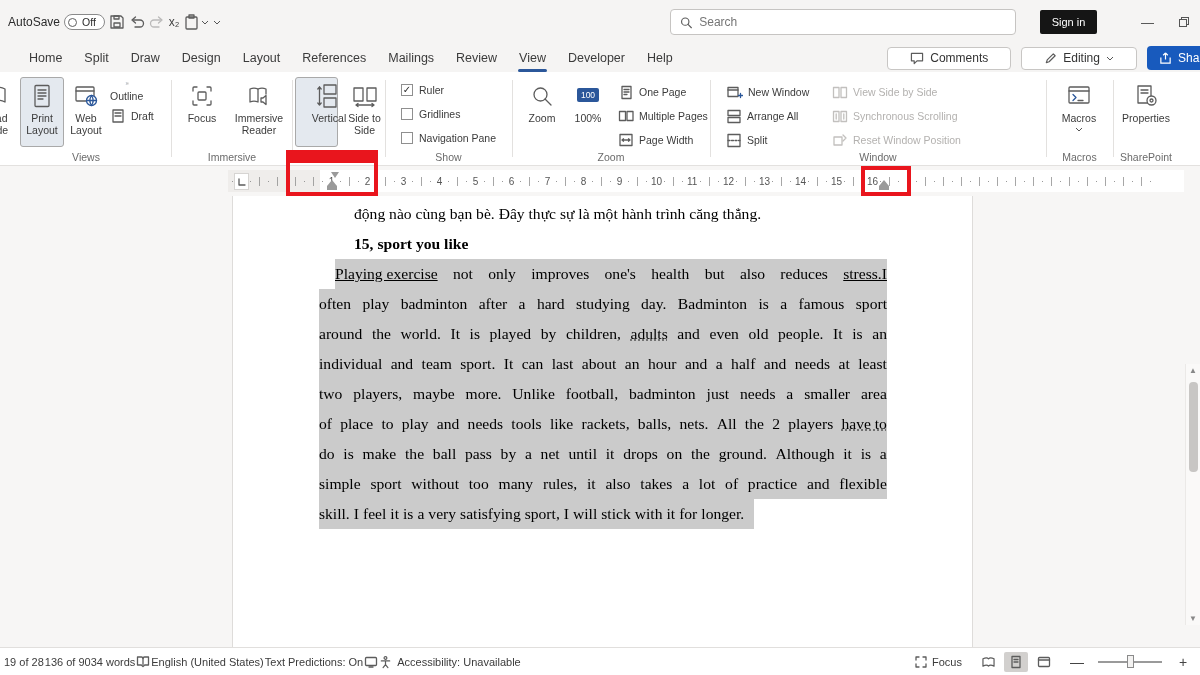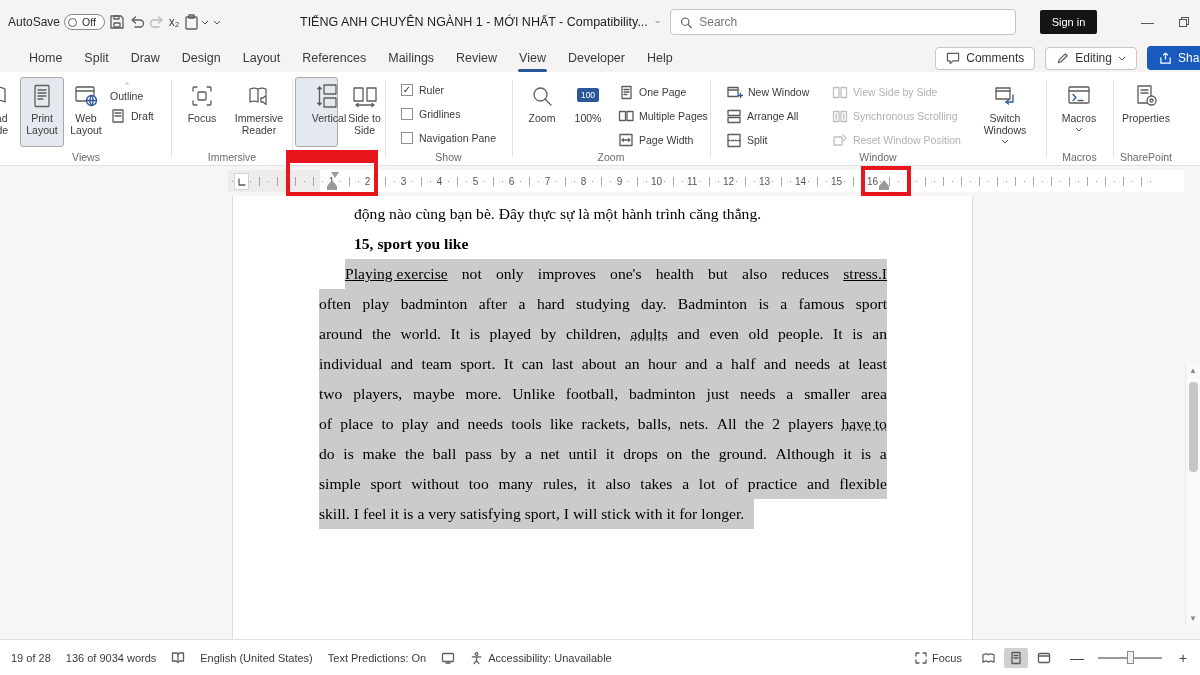--- a/index.html
+++ b/index.html
@@ -20,21 +20,21 @@
   .searchbox input { border:none; outline:none; font-size:12px; width:100%; background:transparent; color:#444; }
   .signin { position:absolute; left:1040px; top:10px; width:57px; height:24px; background:#151515; color:#fff; font-size:11px; display:flex; align-items:center; justify-content:center; border-radius:2px; cursor:default; }
   .wincontrols { position:absolute; right:10px; top:0; height:44px; display:flex; align-items:center; gap:24px; color:#444; }
 
   
   .tabrow { position:absolute; top:44px; left:0; right:0; height:28px; background:#F5F4F3; display:flex; align-items:center; }
   .tabs { display:flex; padding-left:18px; }
   .tab { padding:0 11px; font-size:12.5px; height:28px; display:flex; align-items:center; position:relative; color:#3b3b3b; cursor:default; }
   .tab.active::after { content:""; position:absolute; left:10px; right:10px; bottom:0; height:3px; background:#2B579A; border-radius:2px; }
   .tabrow-right { margin-left:auto; display:flex; align-items:center; gap:10px; padding-right:0; }
-  .pillbtn { border:1px solid #C8C6C4; border-radius:4px; height:23px; display:flex; align-items:center; gap:6px; padding:0 10px; font-size:12px; background:#fff; color:#333; }
+  .pillbtn { border:1px solid #C8C6C4; border-radius:4px; height:23px; display:flex; align-items:center; gap:6px; padding:0 22px; font-size:12px; background:#fff; color:#333; }
   .sharebtn { background:#185ABD; color:#fff; border:none; border-radius:4px; height:24px; padding:0 12px; font-size:12px; display:flex; align-items:center; gap:6px; margin-right:-22px; }
 
   
   .ribbon { position:absolute; top:72px; left:0; right:0; height:94px; background:#fff; border-bottom:1px solid #E3E1DF; }
   .grp { position:absolute; top:0; height:93px; }
   .glabel { position:absolute; bottom:2px; left:0; right:0; text-align:center; font-size:10.5px; color:#6b6b6b; white-space:nowrap; }
   .vsep { position:absolute; top:8px; bottom:8px; width:1px; background:#E3E1DF; }
   .bigbtn { position:absolute; top:5px; display:flex; flex-direction:column; align-items:center; gap:3px; font-size:10.5px; color:#3b3b3b; text-align:center; line-height:12px; padding-top:5px; border-radius:3px; height:70px; border:1px solid transparent; }
   .bigbtn.sel { background:#E4E9EF; border:1px solid #A9A9A9; }
   .bigbtn .lbl { white-space:normal; }
@@ -64,31 +64,31 @@
   .redbox2 { position:absolute; left:861px; top:166px; width:50px; height:30px; border:4px solid #E9151D; z-index:50; }
 
   
   .docarea { position:absolute; top:196px; left:0; right:0; bottom:25px; background:#F7F6F5; }
   .page { position:absolute; left:232px; top:0; width:741px; bottom:0; background:#fff; border-left:1px solid #DEDCDA; border-right:1px solid #DEDCDA; padding:3px 85px 0 86px; font-family:"Liberation Serif","DejaVu Serif",serif; font-size:15.6px; color:#000; }
   .docline { line-height:30px; height:30px; white-space:nowrap; }
   .intro { margin-left:35px; }
   .heading { margin-left:35px; font-weight:bold; }
   .selline { background:#CBCBCB; display:flex; justify-content:space-between; height:30px; }
   .selline span { line-height:30px; white-space:pre; }
-  .selline.first { margin-left:26px; }
+  .selline.first { margin-left:16px; }
   .selline.last { justify-content:flex-start; gap:4px; width:fit-content; padding-right:10px; }
   .u-solid { text-decoration:underline; }
   .u-dotted { text-decoration:underline dotted; text-decoration-color:#555; }
 
   
   .vscroll { position:absolute; right:0; top:168px; width:15px; bottom:25px; background:#FAF9F8; border-left:1px solid #EBE9E7; display:flex; flex-direction:column; align-items:center; justify-content:space-between; padding:2px 0; font-size:8px; color:#888; }
   .vthumb { position:absolute; top:18px; left:3px; width:9px; height:90px; background:#C8C6C4; border-radius:4px; }
 
   
-  .statusbar { position:absolute; left:0; right:0; bottom:0; height:36px; background:#fff; border-top:1px solid #E1DFDD; display:flex; align-items:center; font-size:11px; color:#3b3b3b; padding:0 10px 0 11px; gap:15px; white-space:nowrap; }
+  .statusbar { position:absolute; left:0; right:0; bottom:0; height:28px; background:#fff; border-top:1px solid #E1DFDD; display:flex; align-items:center; font-size:11px; color:#3b3b3b; padding:0 10px 0 4px; gap:1px; white-space:nowrap; }
   .sitem { display:flex; align-items:center; gap:5px; }
   .sb-right { margin-left:auto; display:flex; align-items:center; gap:14px; }
   .viewbtns { display:flex; align-items:center; gap:4px; }
   .vb { width:24px; height:20px; display:flex; align-items:center; justify-content:center; border-radius:2px; }
   .vb.active { background:#D2D0CE; }
   .ztrack { width:64px; height:2px; background:#9a9a9a; position:relative; }
   .znotch { position:absolute; left:50%; top:-3px; width:1px; height:8px; background:#9a9a9a; }
   .zhandle { position:absolute; left:29px; top:-6px; width:7px; height:13px; background:#F3F2F1; border:1px solid #8a8a8a; }
   .zbtn { font-size:14px; color:#444; width:14px; text-align:center; }
 </style>
@@ -131,26 +131,20 @@
           </svg>
         <svg width="8" height="5" viewBox="0 0 8 5">
             <path d="M1 1l3 3 3-3" stroke="#555" fill="none"></path>
           </svg>
       </span>
       <svg width="8" height="5" viewBox="0 0 8 5">
           <path d="M1 1l3 3 3-3" stroke="#555" fill="none"></path>
         </svg>
     </div>
 
-    <div class="doc-title">
-      <span>TIẾNG ANH CHUYÊN NGÀNH 1 - MỚI NHẤT  -  Compatibility...</span>
-      <svg width="9" height="6" viewBox="0 0 8 5">
-          <path d="M1 1l3 3 3-3" stroke="#444" fill="none"></path>
-        </svg>
-    </div>
 
     <div class="searchbox">
       <svg class="ic" width="13" height="13" viewBox="0 0 14 14">
           <circle cx="6" cy="6" r="4.2"></circle>
           <path d="M9.2 9.2 13 13"></path>
         </svg>
       <input type="text" placeholder="Search" style="">
     </div>
 
     <div class="signin">Sign in</div>
@@ -392,34 +386,20 @@
             <path d="M4.2 5v5M11.8 5v5"></path>
           </svg>
         <span>Synchronous Scrolling</span>
       </div>
       <div class="smbtn dis" style="left:122px;top:58px;">
         <svg class="ic icd" width="16" height="15" viewBox="0 0 16 15">
             <rect x="2" y="4" width="8" height="8"></rect>
             <path d="M11 2l3 3-3 3"></path>
           </svg>
         <span>Reset Window Position</span>
-      </div>
-      <div class="bigbtn" style="left:266px;width:58px;">
-        <svg class="ic" width="26" height="26" viewBox="0 0 26 26">
-            <rect x="4" y="5" width="14" height="11"></rect>
-            <path d="M4 8h14"></path>
-            <g class="icb">
-              <path d="M21 12v7h-7"></path>
-              <path d="M14 19l2.5-2M14 19l2.5 2"></path>
-            </g>
-          </svg>
-        <span class="lbl"><span>Switch Windows</span></span>
-        <svg width="8" height="5" viewBox="0 0 8 5">
-            <path d="M1 1l3 3 3-3" stroke="#555" fill="none"></path>
-          </svg>
       </div>
       <div class="glabel">Window</div>
     </div>
     <div class="vsep" style="left:1046px;"></div>
 
     <div class="grp" style="left:1046px;width:67px;">
       <div class="bigbtn" style="left:8px;width:50px;">
         <svg class="ic" width="26" height="26" viewBox="0 0 26 26">
             <rect x="3" y="4" width="20" height="16" rx="1"></rect>
             <path d="M3 8h20"></path>

